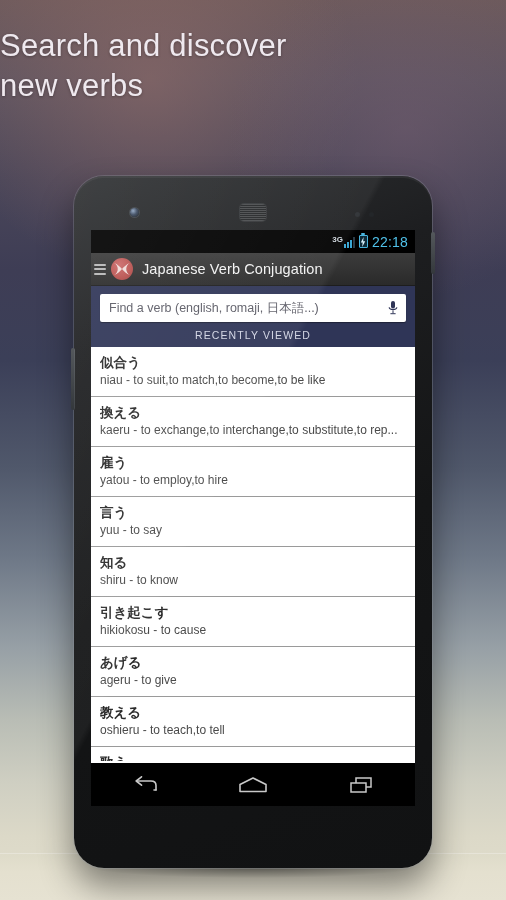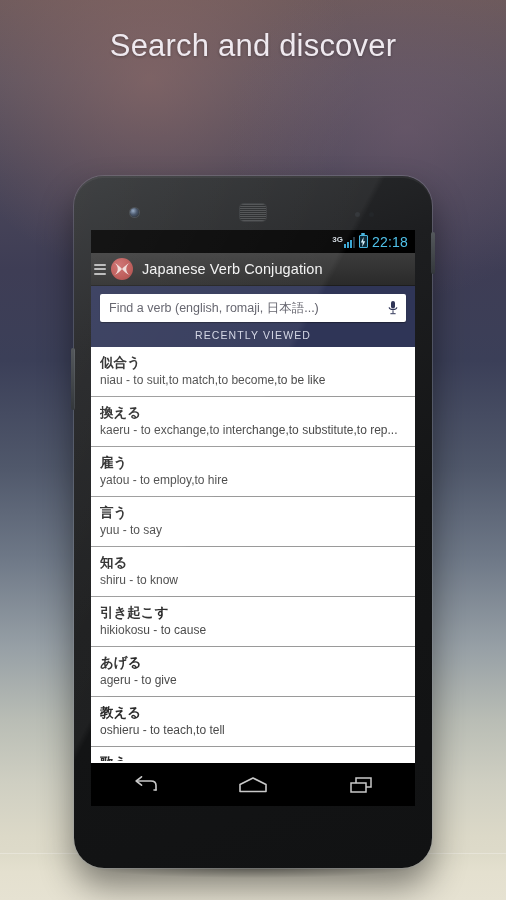--- a/index.html
+++ b/index.html
@@ -45,21 +45,21 @@
   }
   .bg-floor-line {
     position:absolute; left:0; right:0; bottom:46px; height:1px;
     background:rgba(255,255,255,.28);
     pointer-events:none;
   }
 
   
   .headline {
     position:absolute; left:0; right:0; top:26px;
-    text-align:center;
+    text-align:left;
     color:#efe9ef;
     font-size:31px;
     font-weight:300;
     line-height:40px;
     letter-spacing:.2px;
     text-shadow:0 1px 3px rgba(0,0,0,.30);
   }
 
   
   .phone {
@@ -249,20 +249,21 @@
 </head>
 <body>
 
 <div class="bg-glow-a"></div>
 <div class="bg-glow-b"></div>
 <div class="bg-floor-line"></div>
 <div class="bg-floor"></div>
 
 <div class="headline">
   <div>Search and discover</div>
+  <div>new verbs</div>
 </div>
 
 <div class="phone-shadow"></div>
 
 <div class="phone">
   <div class="btn-volume"></div>
   <div class="btn-power"></div>
   <div class="hw-cam"></div>
   <div class="hw-speaker"></div>
   <div class="hw-sensor s1"></div>

